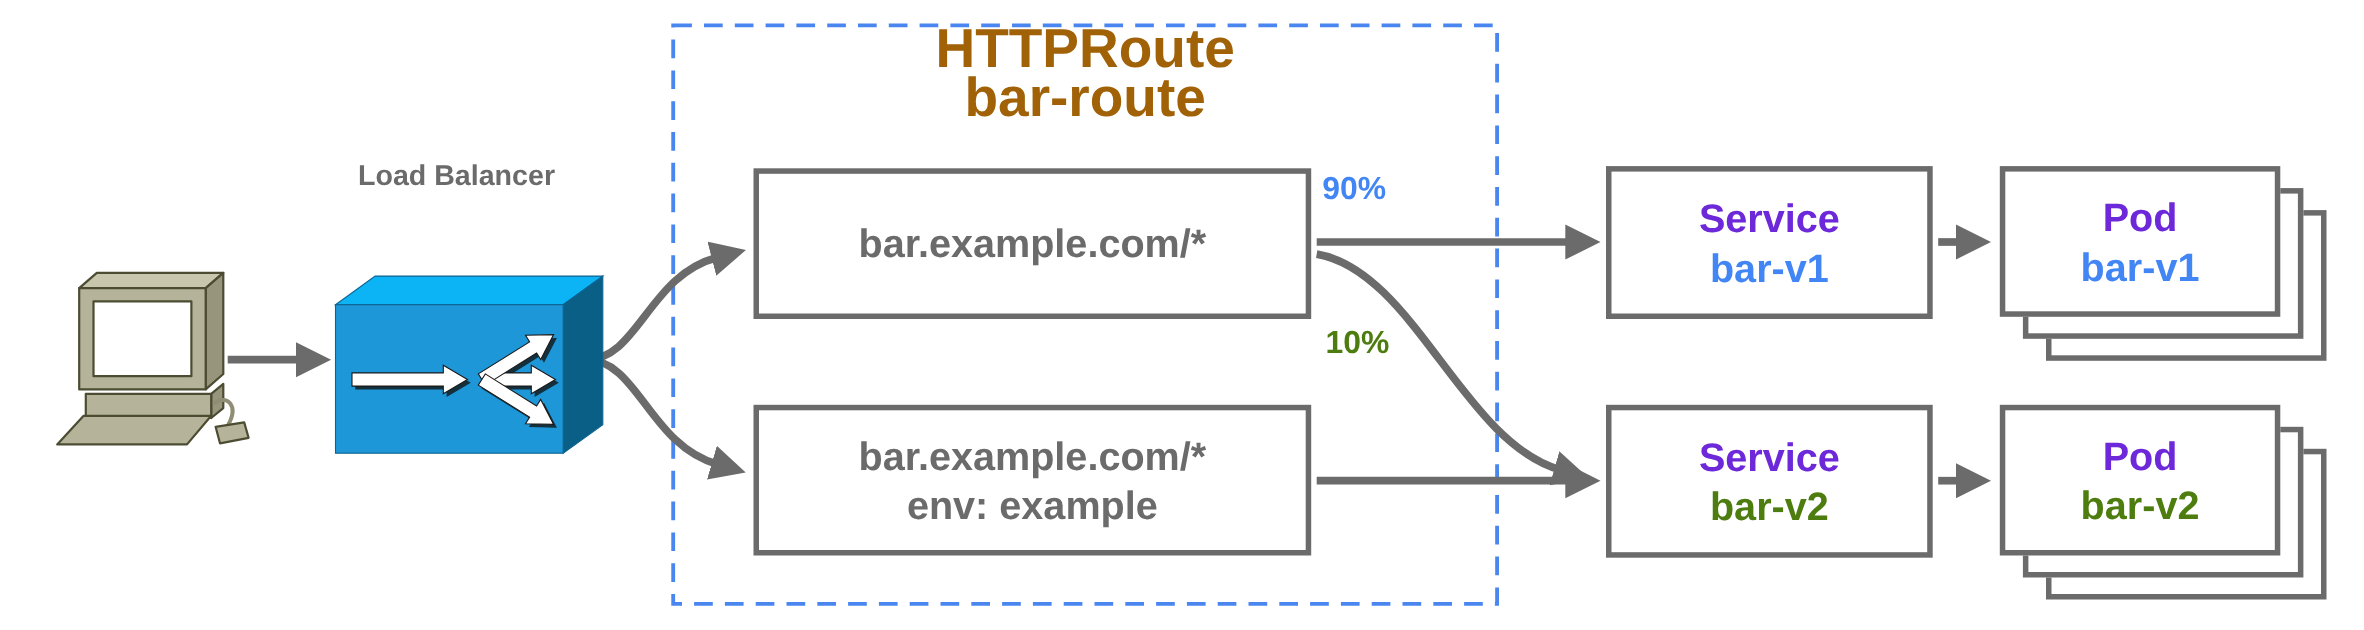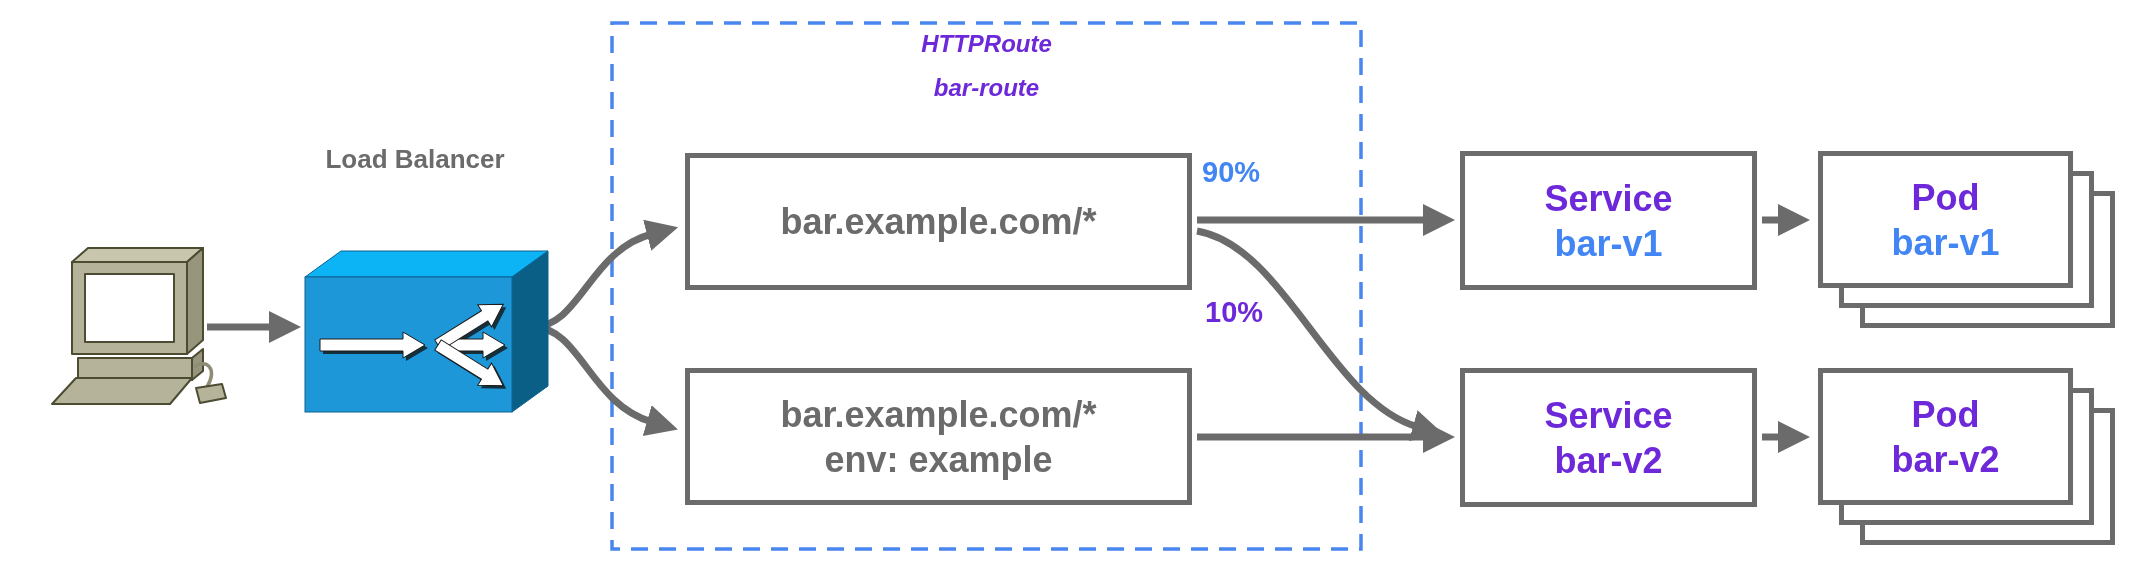--- a/index.html
+++ b/index.html
@@ -24,23 +24,23 @@
   }
   .pod-card{
     position:absolute;z-index:2;
     background:#ffffff;
     border:5px solid #6b6b6b;
     box-sizing:border-box;
   }
   .label{position:absolute;z-index:3;text-align:center;}
   .gray{color:#6d28d9;}
   .blue{color:#4285F4;}
-  .green{color:#6d28d9;}
+  .green{color:#4d7c0f;}
   .lb-label{left:250px;top:144px;width:330px;font-size:26px;color:#6b6b6b;}
-  .route-title{left:612px;top:22px;width:749px;font-size:24px;line-height:44px;color:#6d28d9;font-style:italic;}
+  .route-title{left:612px;top:22px;width:749px;font-size:50px;line-height:44px;color:#a16207;}
   .pct{font-size:29px;line-height:44px;}
   .pct-90{left:1202px;top:150px;width:110px;text-align:left;}
   .pct-10{left:1205px;top:290px;width:110px;text-align:left;}
 </style>
 </head>
 <body>
 
 <div id="canvas">
 
   <svg id="wires" width="2149" height="573" viewBox="0 0 2149 573">

